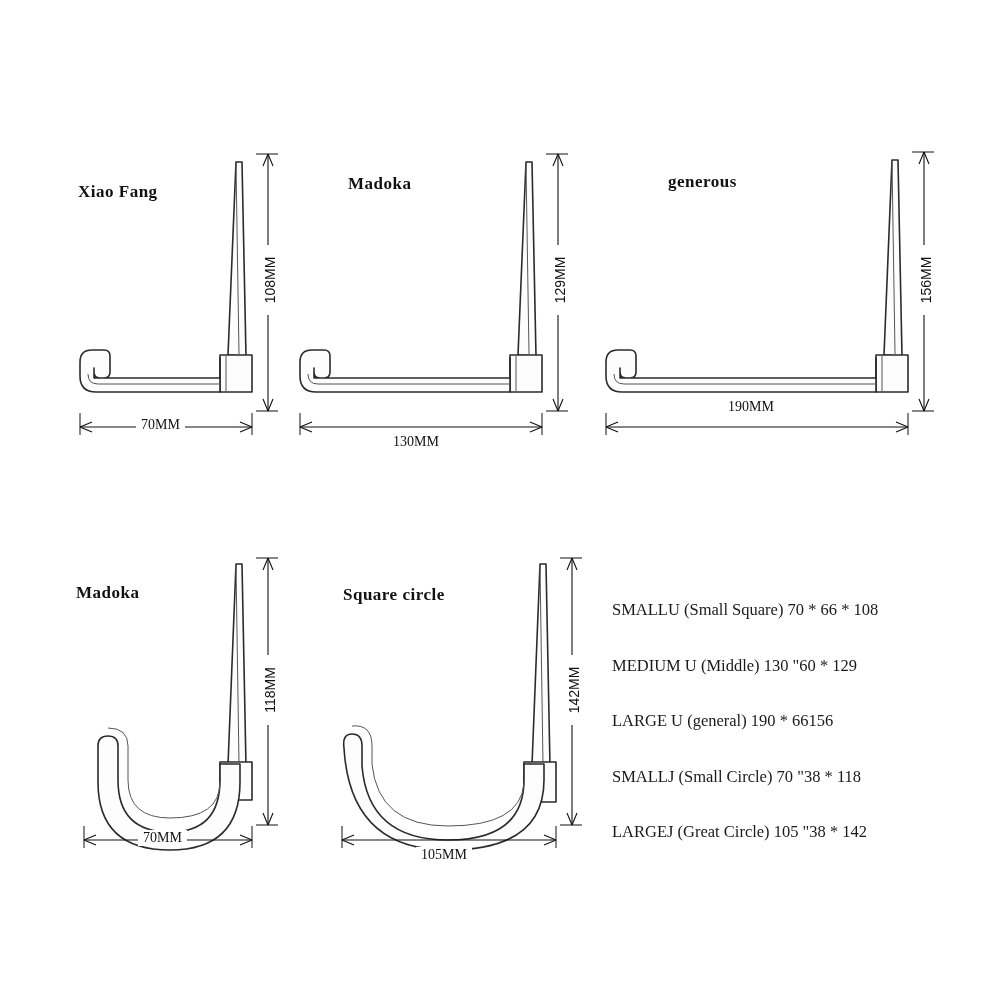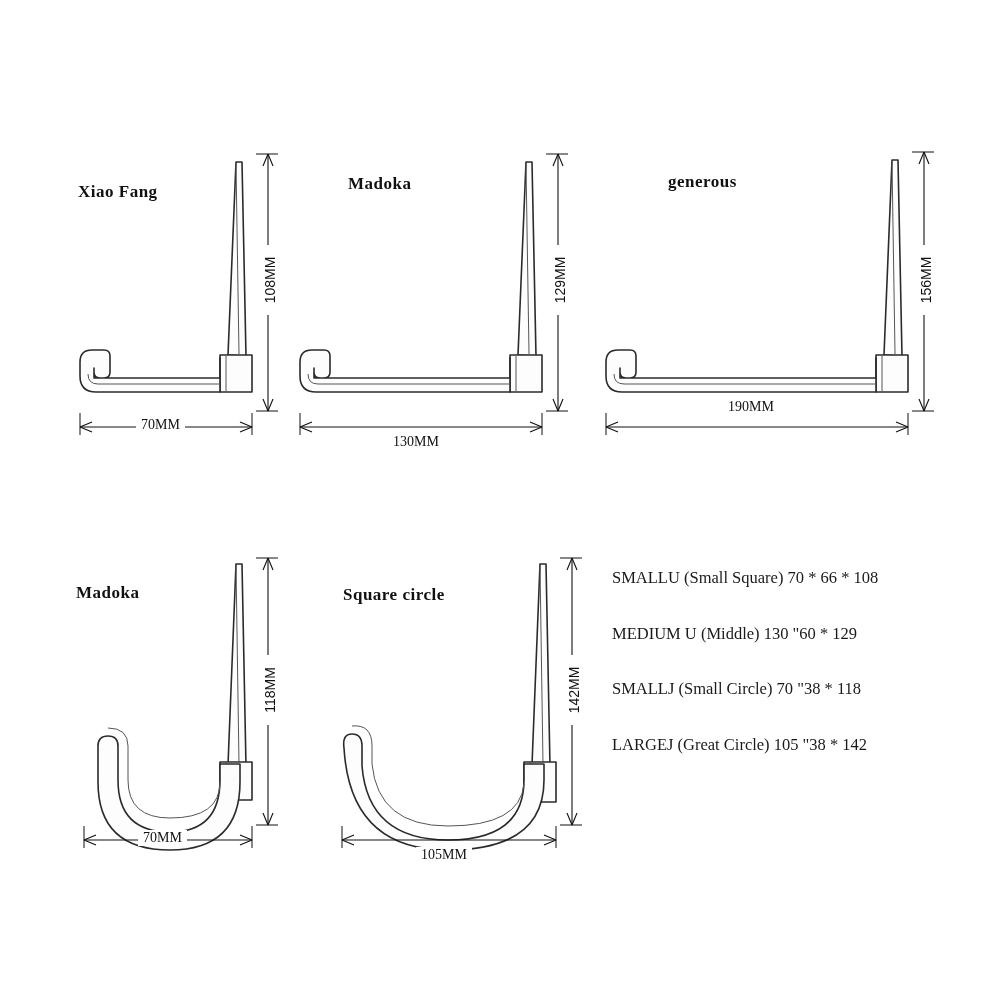--- a/index.html
+++ b/index.html
@@ -59,20 +59,21 @@
     top: 570px;
     width: 380px;
   }
   .spec-line {
     font-family: "Liberation Serif", serif;
     font-size: 16.5px;
     color: #1a1a1a;
     line-height: 1;
     margin-bottom: 39px;
     white-space: nowrap;
+    margin-top: 32px;
   }
   svg { display: block; overflow: visible; }
   .inner { fill: none; stroke: #555; stroke-width: 1; }
   .body-fill { fill: #fdfdfd; stroke: #2b2b2b; stroke-width: 1.6; stroke-linejoin: round; }
   .dimline { stroke: #111; stroke-width: 1.1; fill: none; }
   .ext { stroke: #111; stroke-width: 1; fill: none; }
 </style>
 </head>
 <body>
 
@@ -236,17 +237,18 @@
       <path class="ext" d="M236 8 L236 30"></path>
     </svg>
     <div class="dim-h-label" style="left:96px; top:297px;">105MM</div>
   </div>
 
   <div class="hook-label" style="left:343px; top:585px;">Square circle</div>
 
   <div class="spec-list">
     <div class="spec-line">SMALLU (Small Square) 70 * 66 * 108</div>
     <div class="spec-line">MEDIUM U (Middle) 130 "60 * 129</div>
+    <div class="spec-line">LARGE U (general) 190 * 66156</div>
     <div class="spec-line">SMALLJ (Small Circle) 70 "38 * 118</div>
     <div class="spec-line">LARGEJ (Great Circle) 105 "38 * 142</div>
   </div>
 
 </div>
 
 </body></html>

